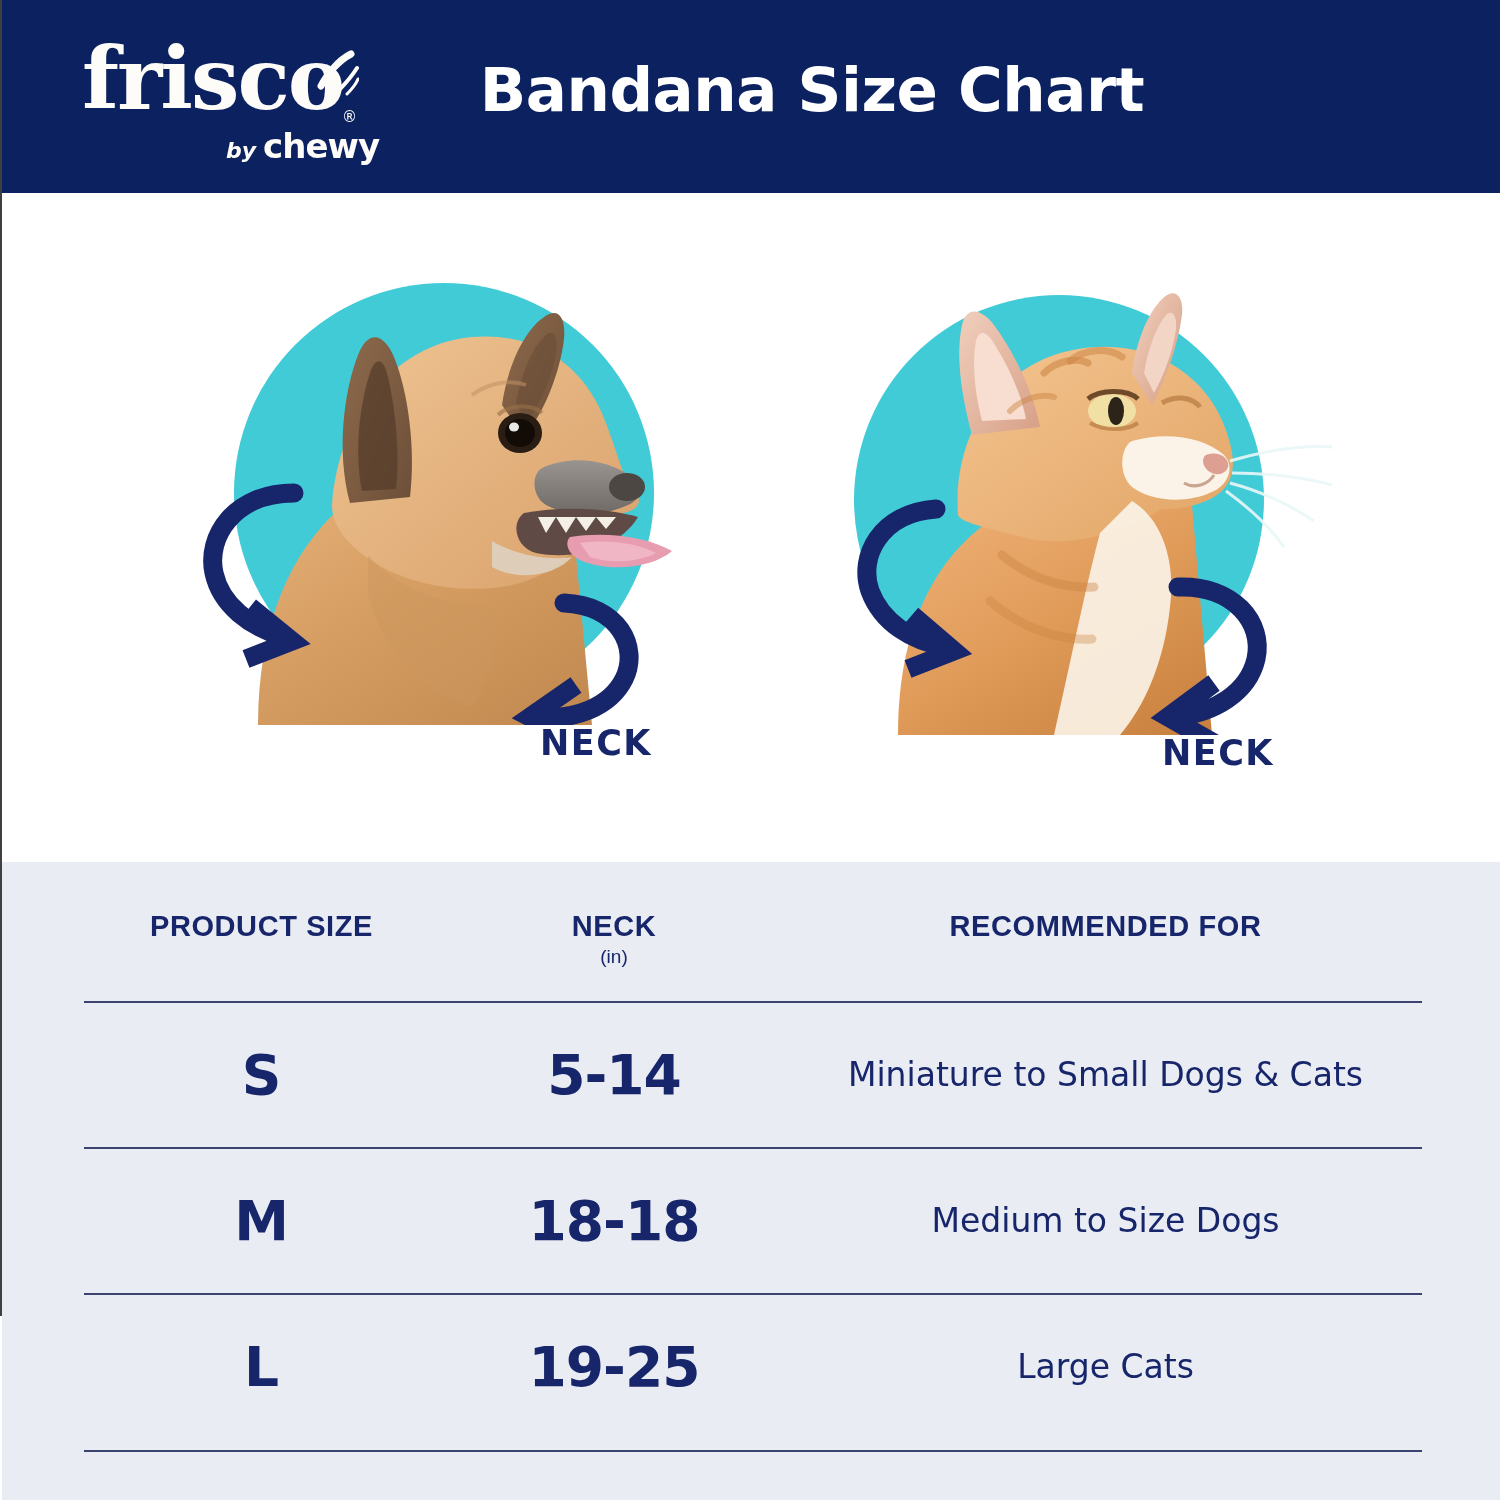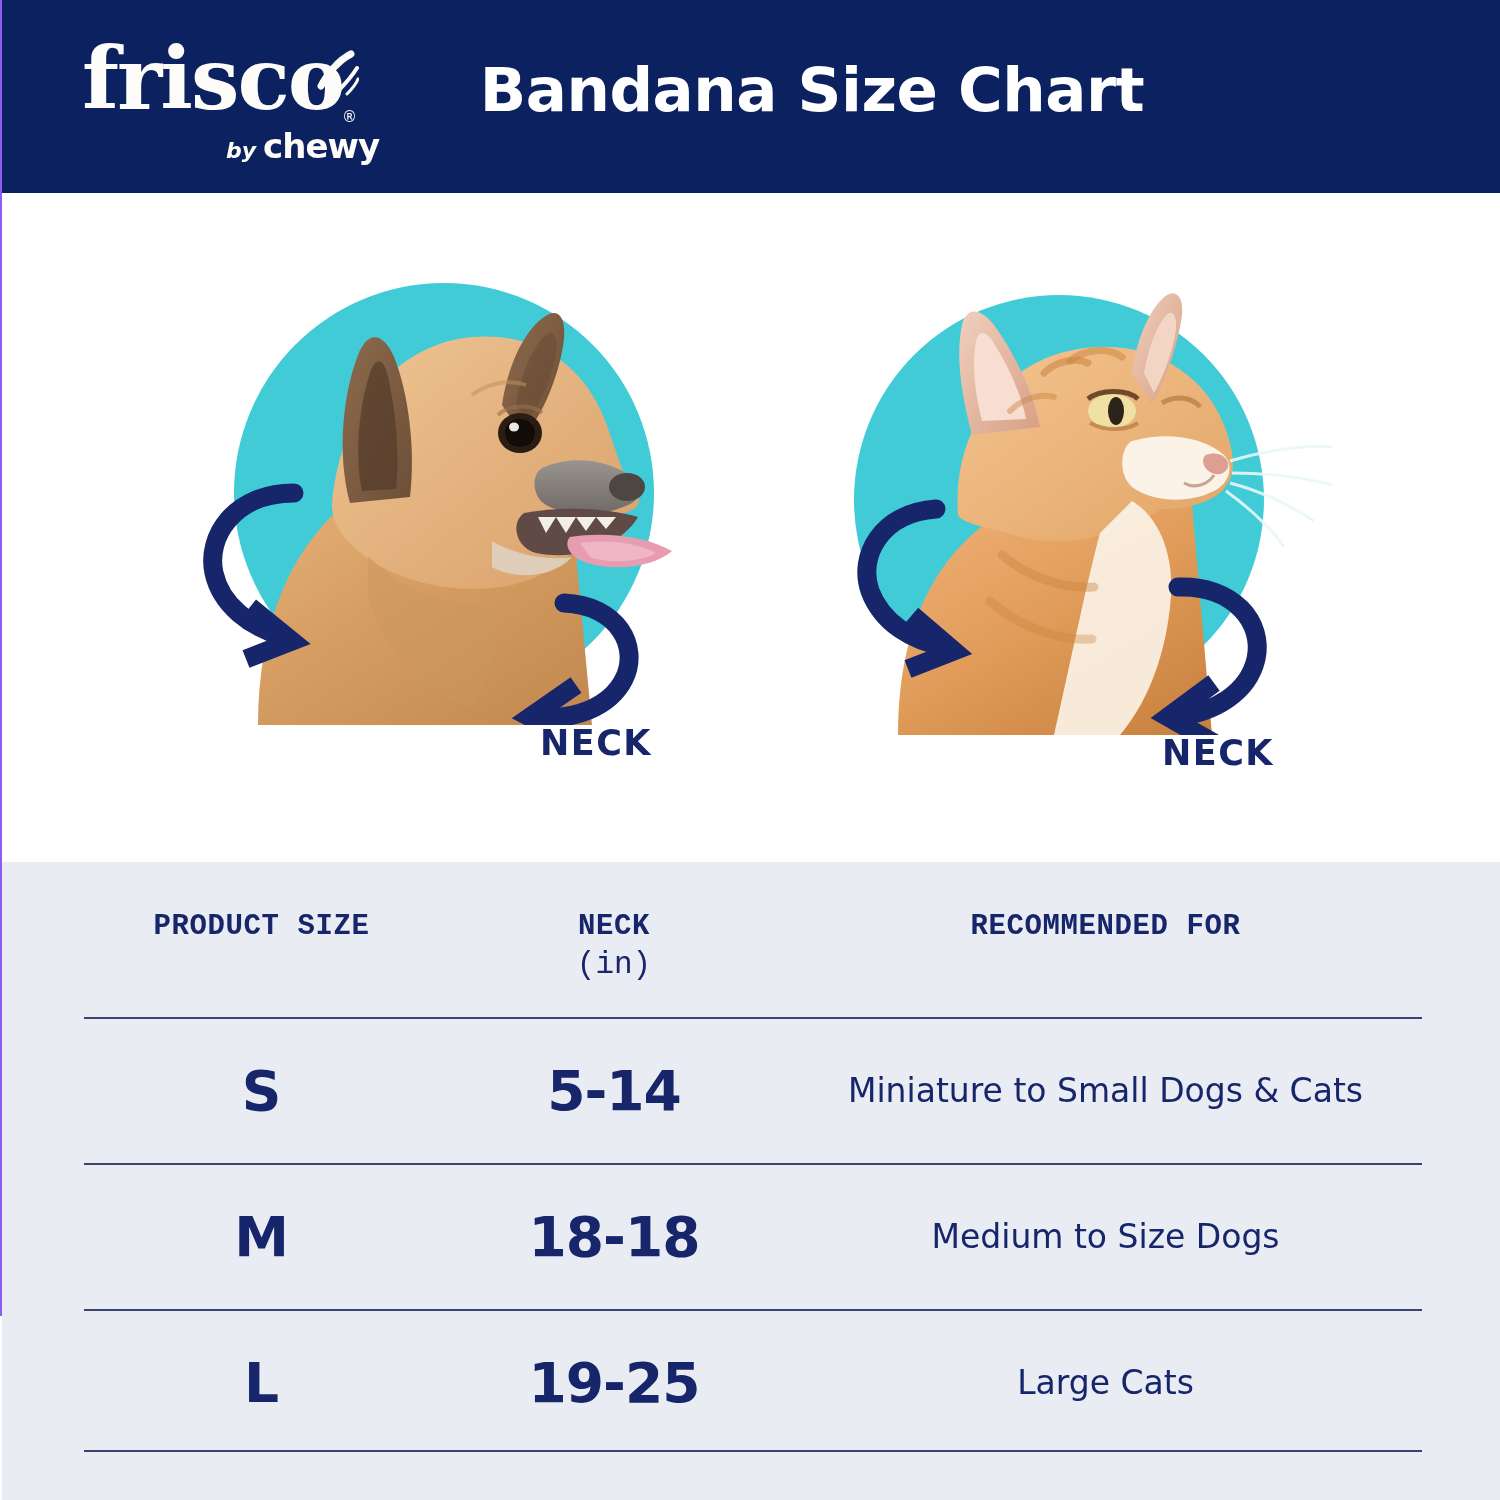--- a/index.html
+++ b/index.html
@@ -12,21 +12,21 @@
     background: #ffffff;
     font-family: "Liberation Sans", sans-serif;
     overflow: hidden;
   }
   .page {
     position: relative;
     width: 1500px;
     height: 1316px;
     background: #a21caf;
     box-sizing: border-box;
-    border-left: 2px solid #8b5cf6;
+    border-left: 2px solid #404040;
     border-right: 2px solid #e4e8ef;
   }
 
   
   .header-bar {
     position: absolute;
     left: 0; top: 0;
     width: 1500px;
     height: 193px;
     background: #0b2160;
@@ -170,32 +170,32 @@
     table-layout: fixed;
   }
   .size-table col.c-size { width: 355px; }
   .size-table col.c-neck { width: 350px; }
   .size-table col.c-rec  { width: 633px; }
 
   .size-table th {
     padding: 46px 0 32px 0;
     vertical-align: top;
     text-align: center;
-    font-family: Liberation Mono, monospace;
+    font-family: Liberation Sans, sans-serif;
     font-weight: 700;
     font-size: 29px;
     letter-spacing: 0.6px;
     line-height: 1.28;
     color: #17266b;
     border: 0;
   }
   .th-sub {
     display: block;
     font-weight: 400;
-    font-size: 31px;
+    font-size: 19px;
     letter-spacing: 0;
   }
 
   .size-table td {
     border-top: 2px solid #3b4470;
     padding: 0;
     height: 144px;
     text-align: center;
     vertical-align: middle;
     color: #17266b;

